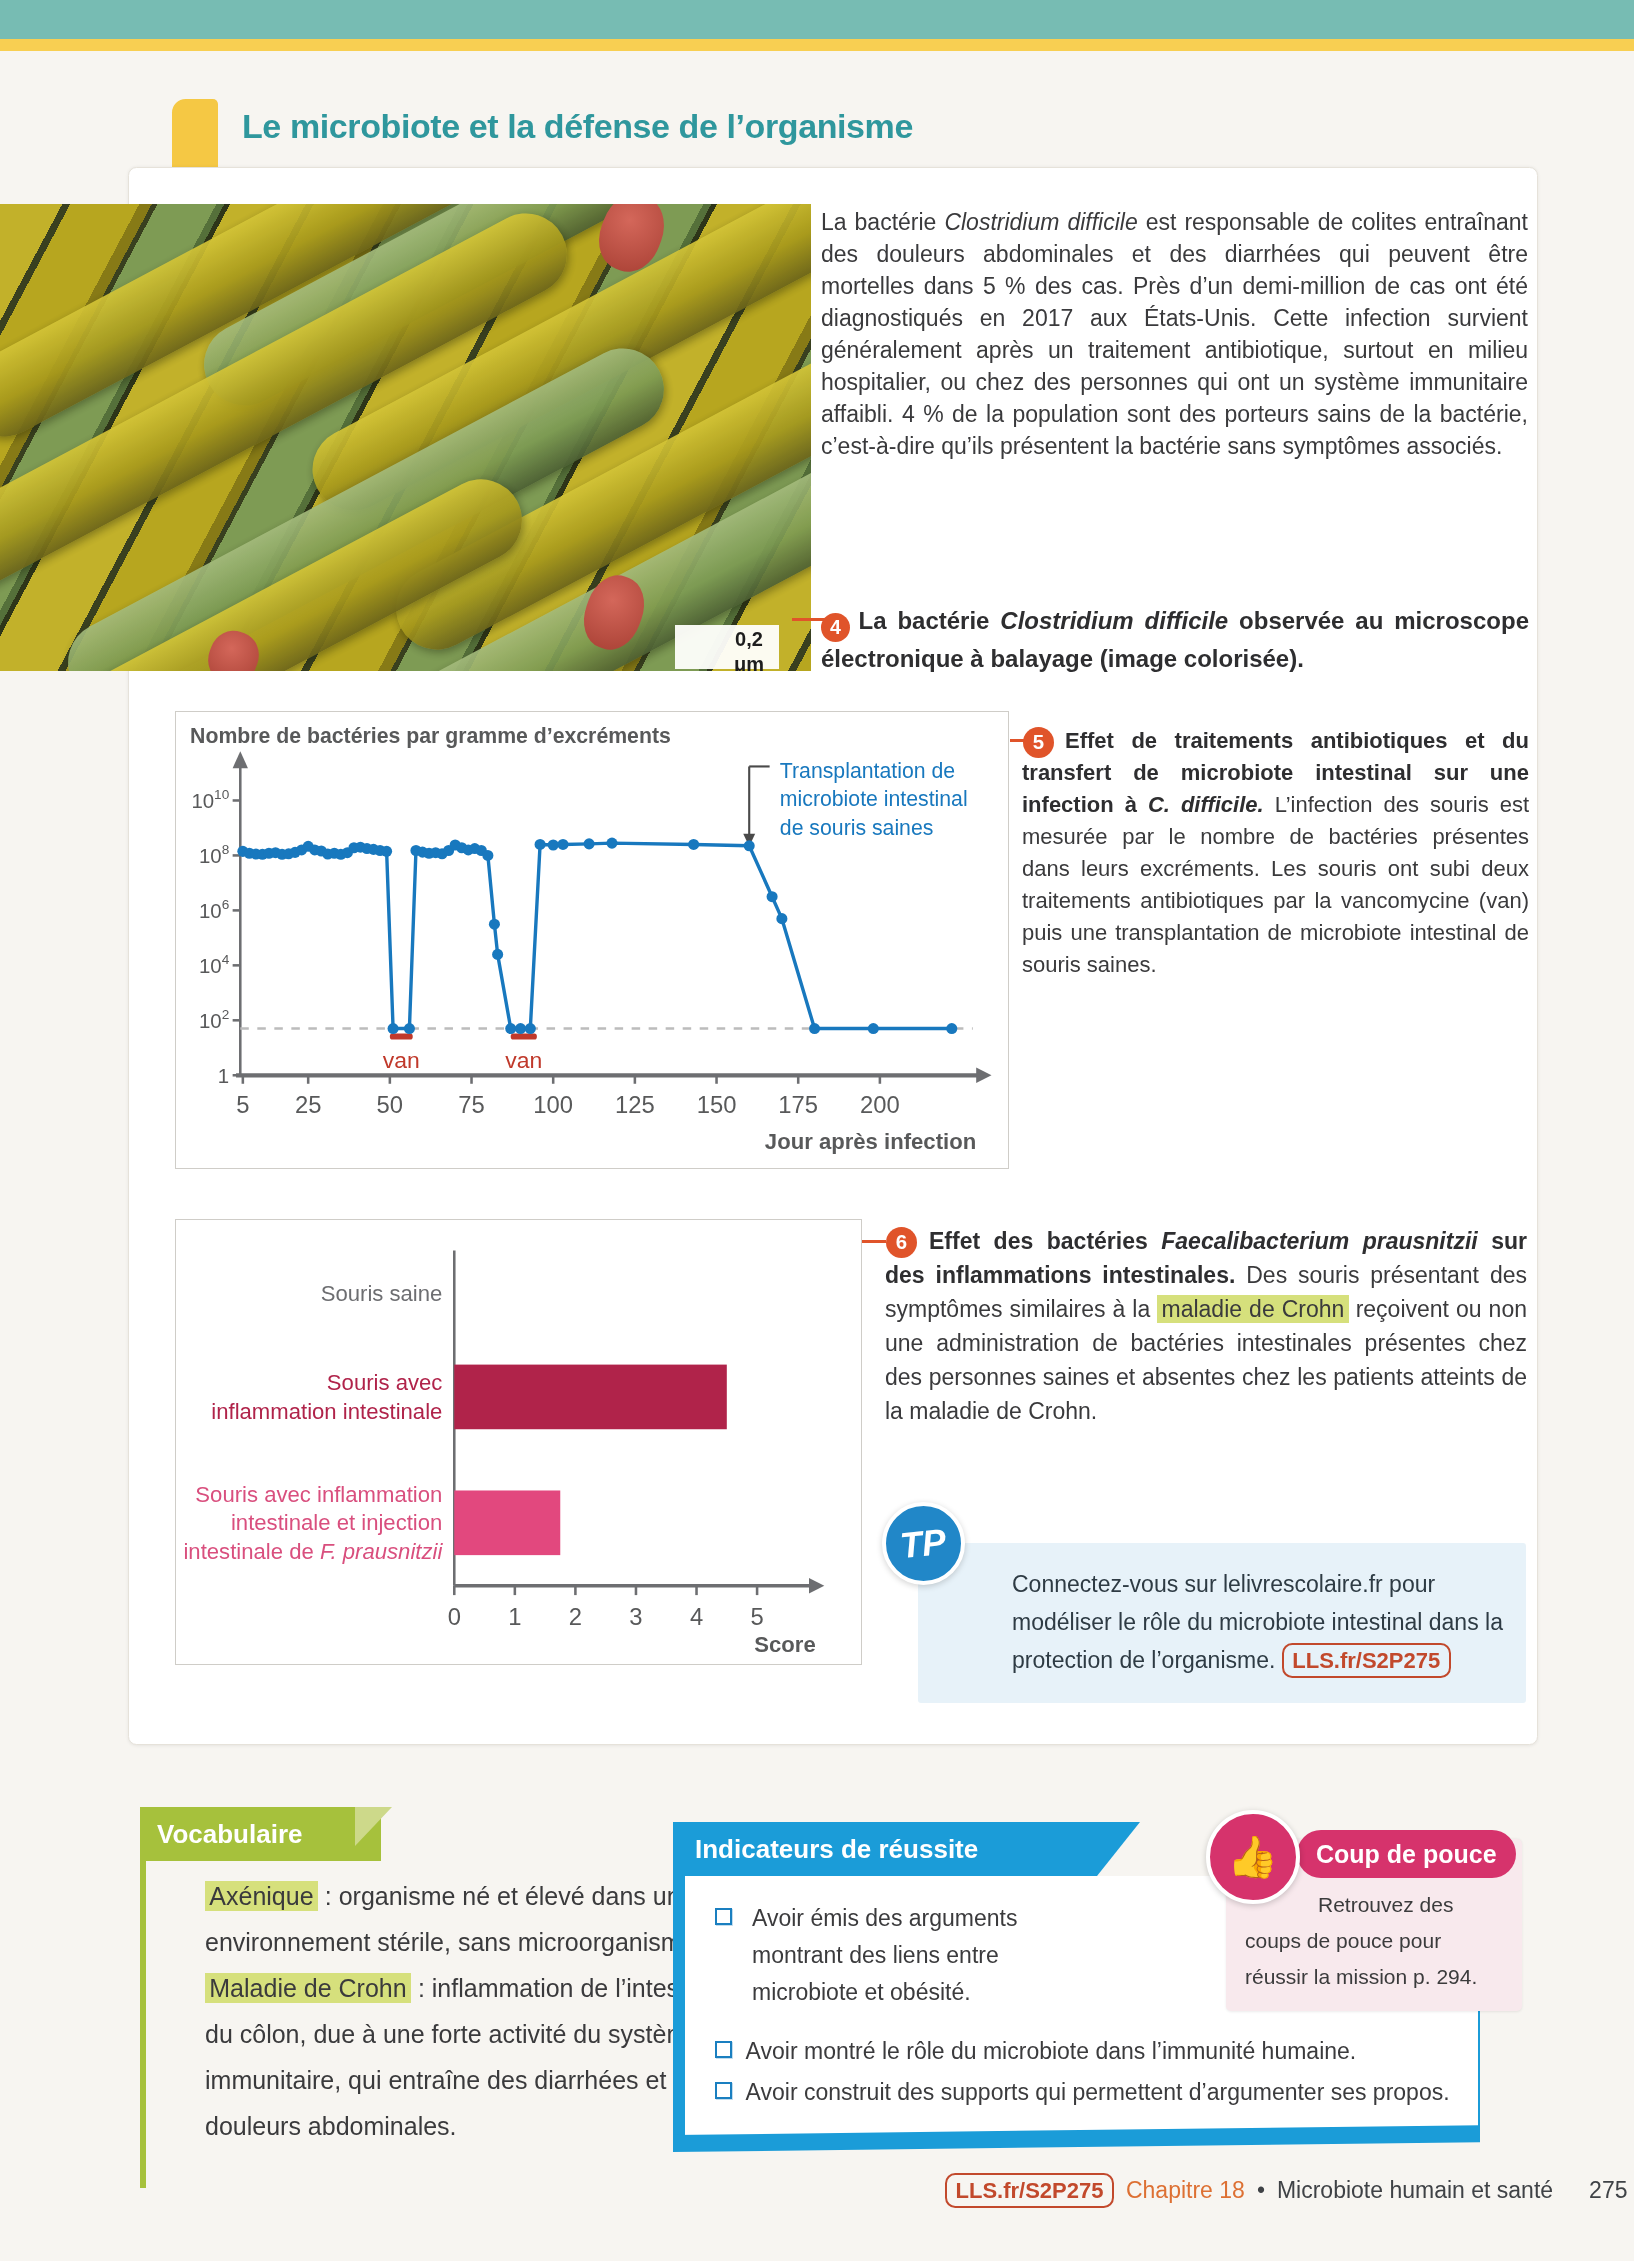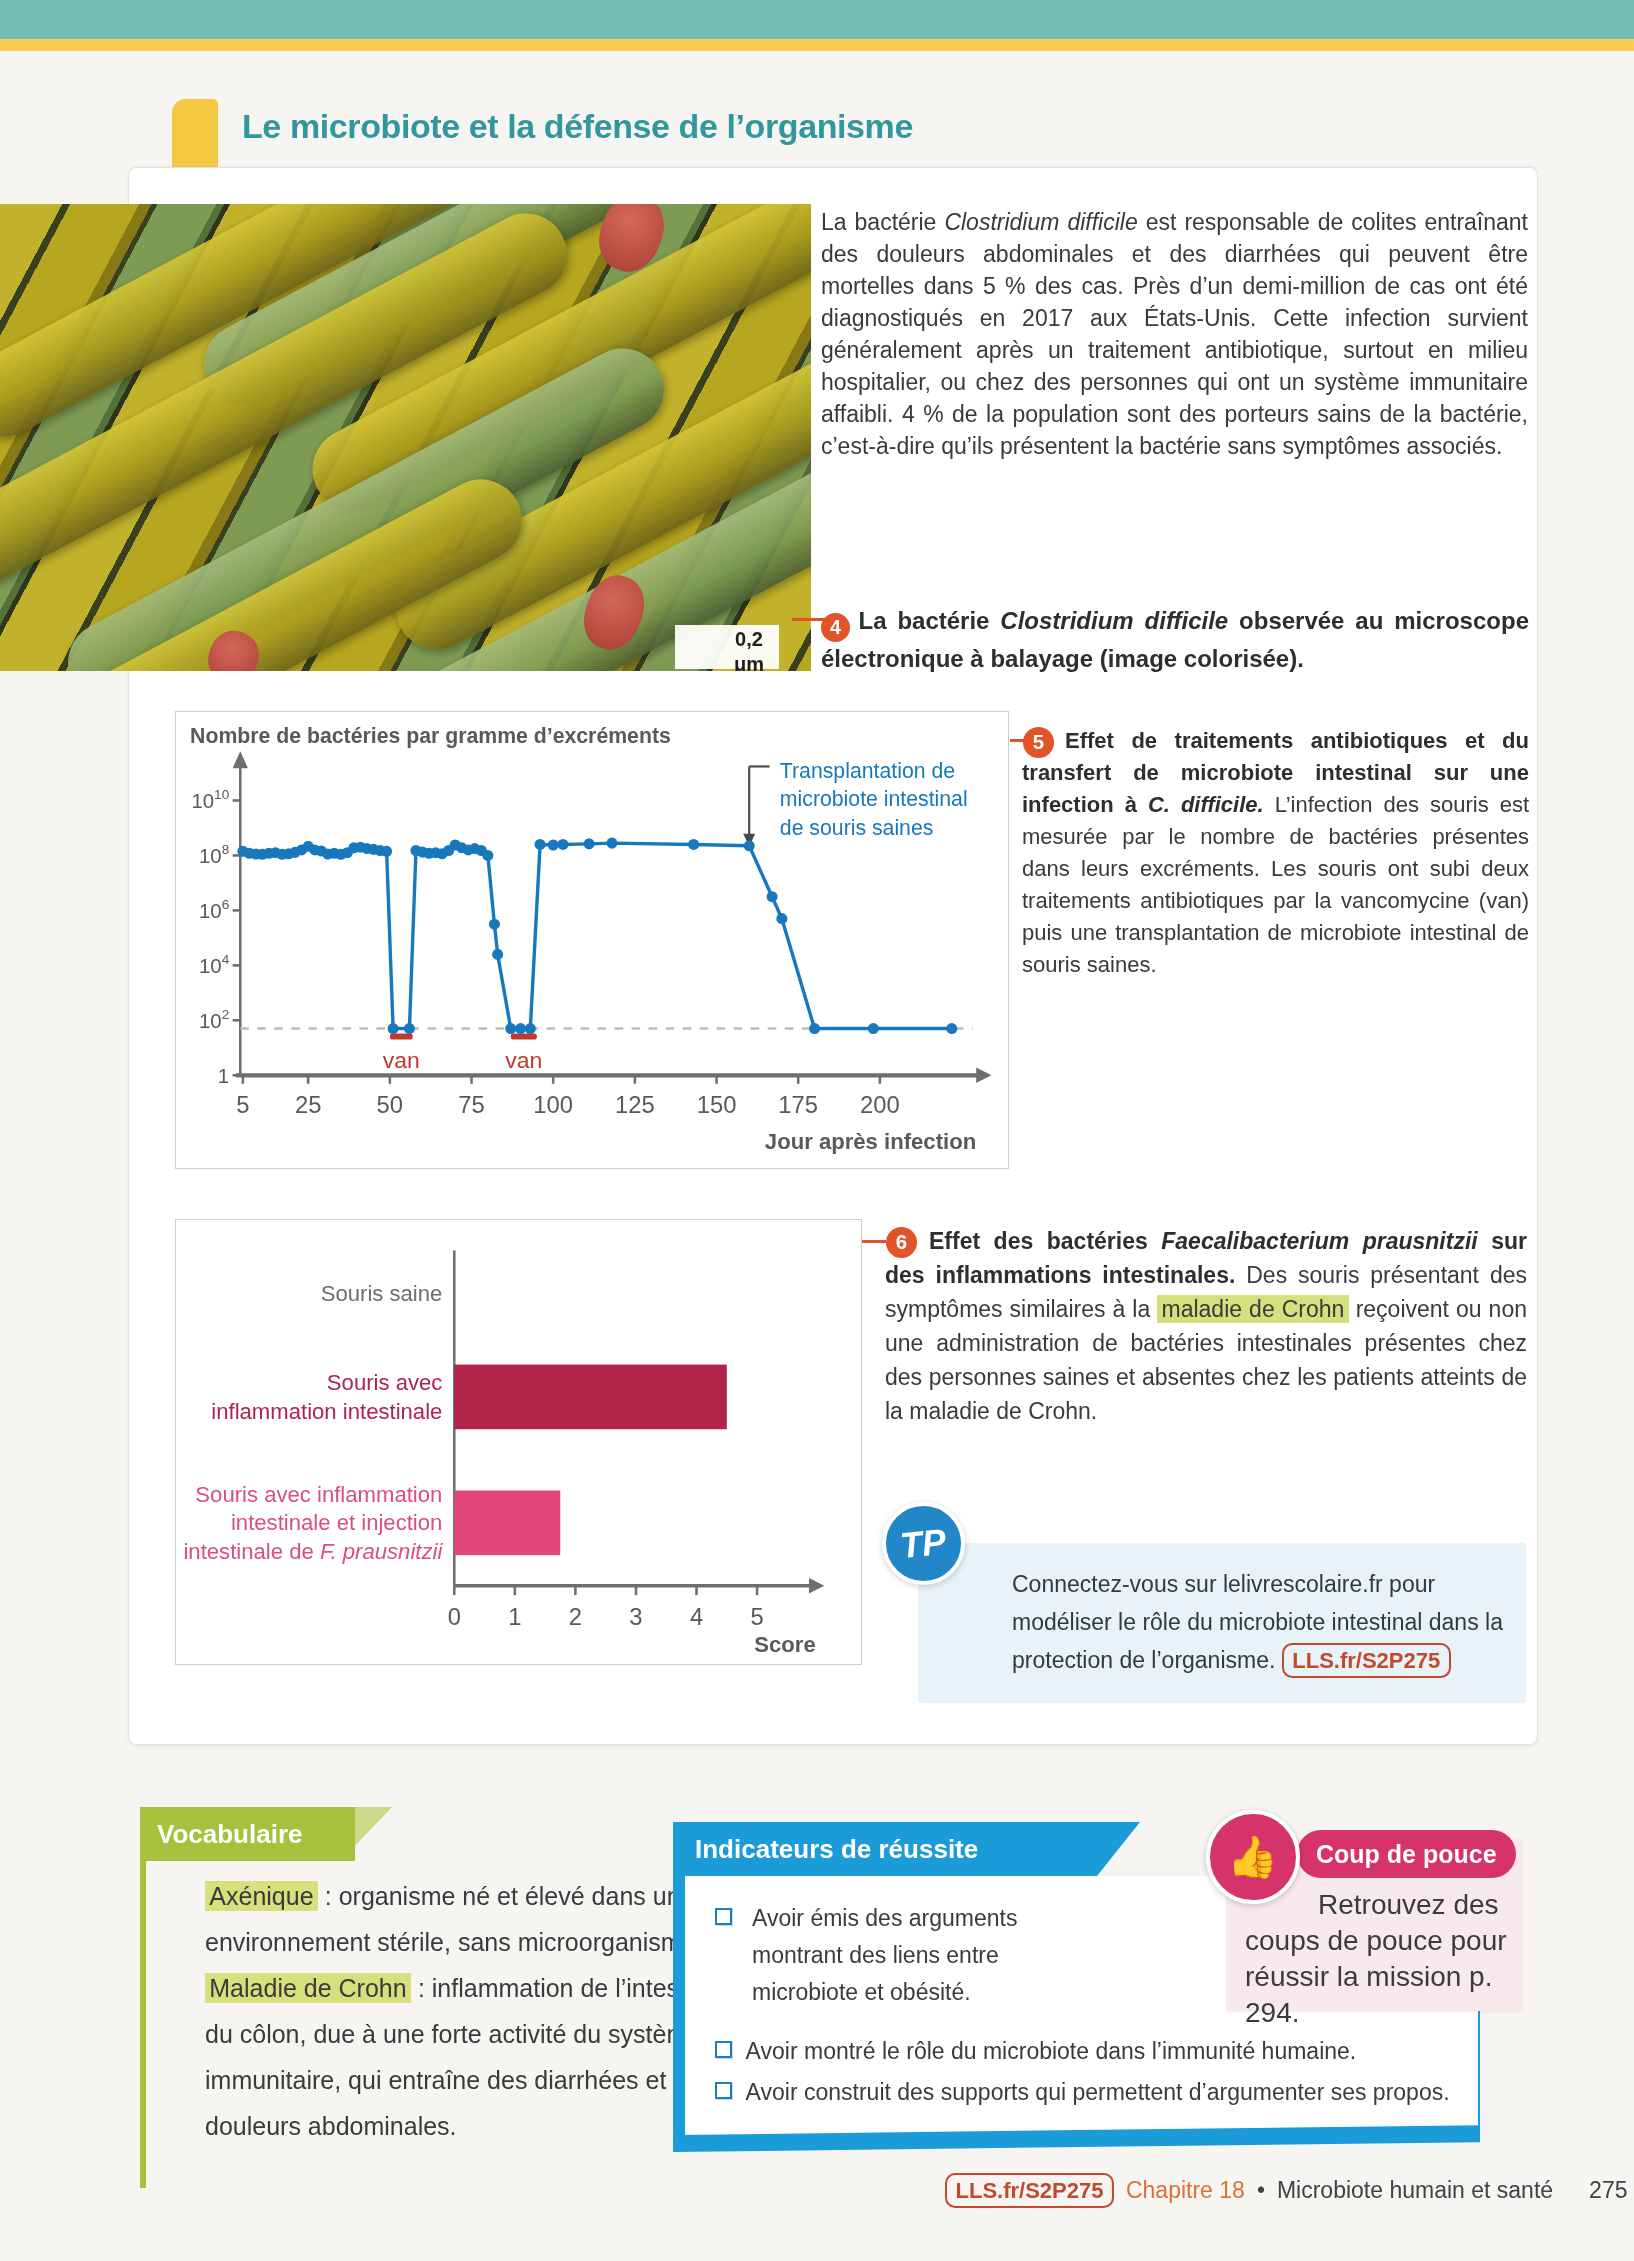--- a/index.html
+++ b/index.html
@@ -60,35 +60,35 @@
   .hl { background:#d6e07c; padding:0.9px 4.3px; }
 
   .tp-panel { left:918px; top:1543px; width:608px; height:160px; background:#e7f2f9; border-radius:3px;
     padding:22px 6px 0 94px; font-size:23px; line-height:38px; color:#2e3b44; }
   .lls-badge { display:inline-block; border:2.6px solid #c2492c; color:#c2492c; font-weight:bold; border-radius:10.2px;
     padding:0 8.5px; font-size:22px; white-space:nowrap; line-height:31px; }
   .tp-circle { left:882px; top:1502px; width:83px; height:83px; background:#2187c8; border-radius:50%; border:4.3px solid #fff;
     box-shadow:0 1.7px 6.8px rgba(0,0,0,.18); display:flex; align-items:center; justify-content:center; }
   .tp-circle span { color:#fff; font-size:36px; font-weight:bold; font-style:italic; transform:rotate(-6deg); }
 
-  .vocab-head { left:140px; top:1807px; width:215px; height:54px; background:#a6c13c; color:#fff; font-size:26px; font-weight:bold;
+  .vocab-head { left:140px; top:1807px; width:241px; height:54px; background:#a6c13c; color:#fff; font-size:26px; font-weight:bold;
     line-height:54px; padding-left:17px; }
   .vocab-fold { left:355px; top:1807px; width:0; height:0; border-top:39px solid #cdd98a; border-right:37px solid transparent; }
   .vocab-rail { left:140px; top:1861px; width:6px; height:327px; background:#a6c13c; }
   .vocab-text { left:157px; top:1873px; width:553px; font-size:25px; line-height:46px; color:#3a3a3c;margin-left:48px; }
 
   .indic-head { left:673px; top:1822px; width:467px; height:54px; background:#1b9cd8; color:#fff; font-size:26px; font-weight:bold;
     line-height:54px; padding-left:22px; clip-path:polygon(0 0,100% 0,calc(100% - 43px) 100%,0 100%); }
   .indic-box { left:673px; top:1876px; width:807px; height:259px; background:#fff; border-left:12px solid #1b9cd8; border-right:2.6px solid #1b9cd8; }
   .indic-band { left:673px; top:2135px; width:807px; height:17px; background:#1b9cd8; transform:skewY(-0.7deg); transform-origin:left center; }
   .indic-item { position:absolute; display:flex; gap:13.6px; font-size:23px; line-height:37px; color:#3b3b3d; }
   .cbx { flex:0 0 auto; width:17px; height:17px; border:2.6px solid #1a7fc0; background:#fff; margin-top:7.7px; box-shadow:0.9px 0.9px 0 #bcd9ec; }
 
   .coup-panel { left:1226px; top:1839px; width:296px; height:172px; background:#f8e9ed; border-radius:5.1px;
-    padding:48px 13.6px 0 19px; font-size:28px; line-height:36px; color:#3b3b3c; text-indent:73px; box-shadow:0 0.9px 2.6px rgba(0,0,0,.08); }
+    padding:48px 13.6px 0 19px; font-size:21px; line-height:36px; color:#3b3b3c; text-indent:73px; box-shadow:0 0.9px 2.6px rgba(0,0,0,.08); }
   .coup-badge { left:1297px; top:1830px; height:48px; background:#d6336c; border-radius:24px; color:#fff; font-size:25px; font-weight:bold;
     line-height:48px; padding:0 19px; }
   .coup-circle { left:1206px; top:1810px; width:94px; height:94px; background:#d6336c; border-radius:50%; border:4.3px solid #fff;
     box-shadow:0 1.7px 6.8px rgba(0,0,0,.2); display:flex; align-items:center; justify-content:center; }
   .coup-circle span { color:#fff; font-size:41px; }
 
   .footer { left:945px; top:2173px; display:flex; align-items:center; gap:12px; font-size:23px; }
   .f-ch { color:#dd7033; }
   .f-dark { color:#3f4246; }
   .f-page { color:#3f4246; margin-left:24px; }

